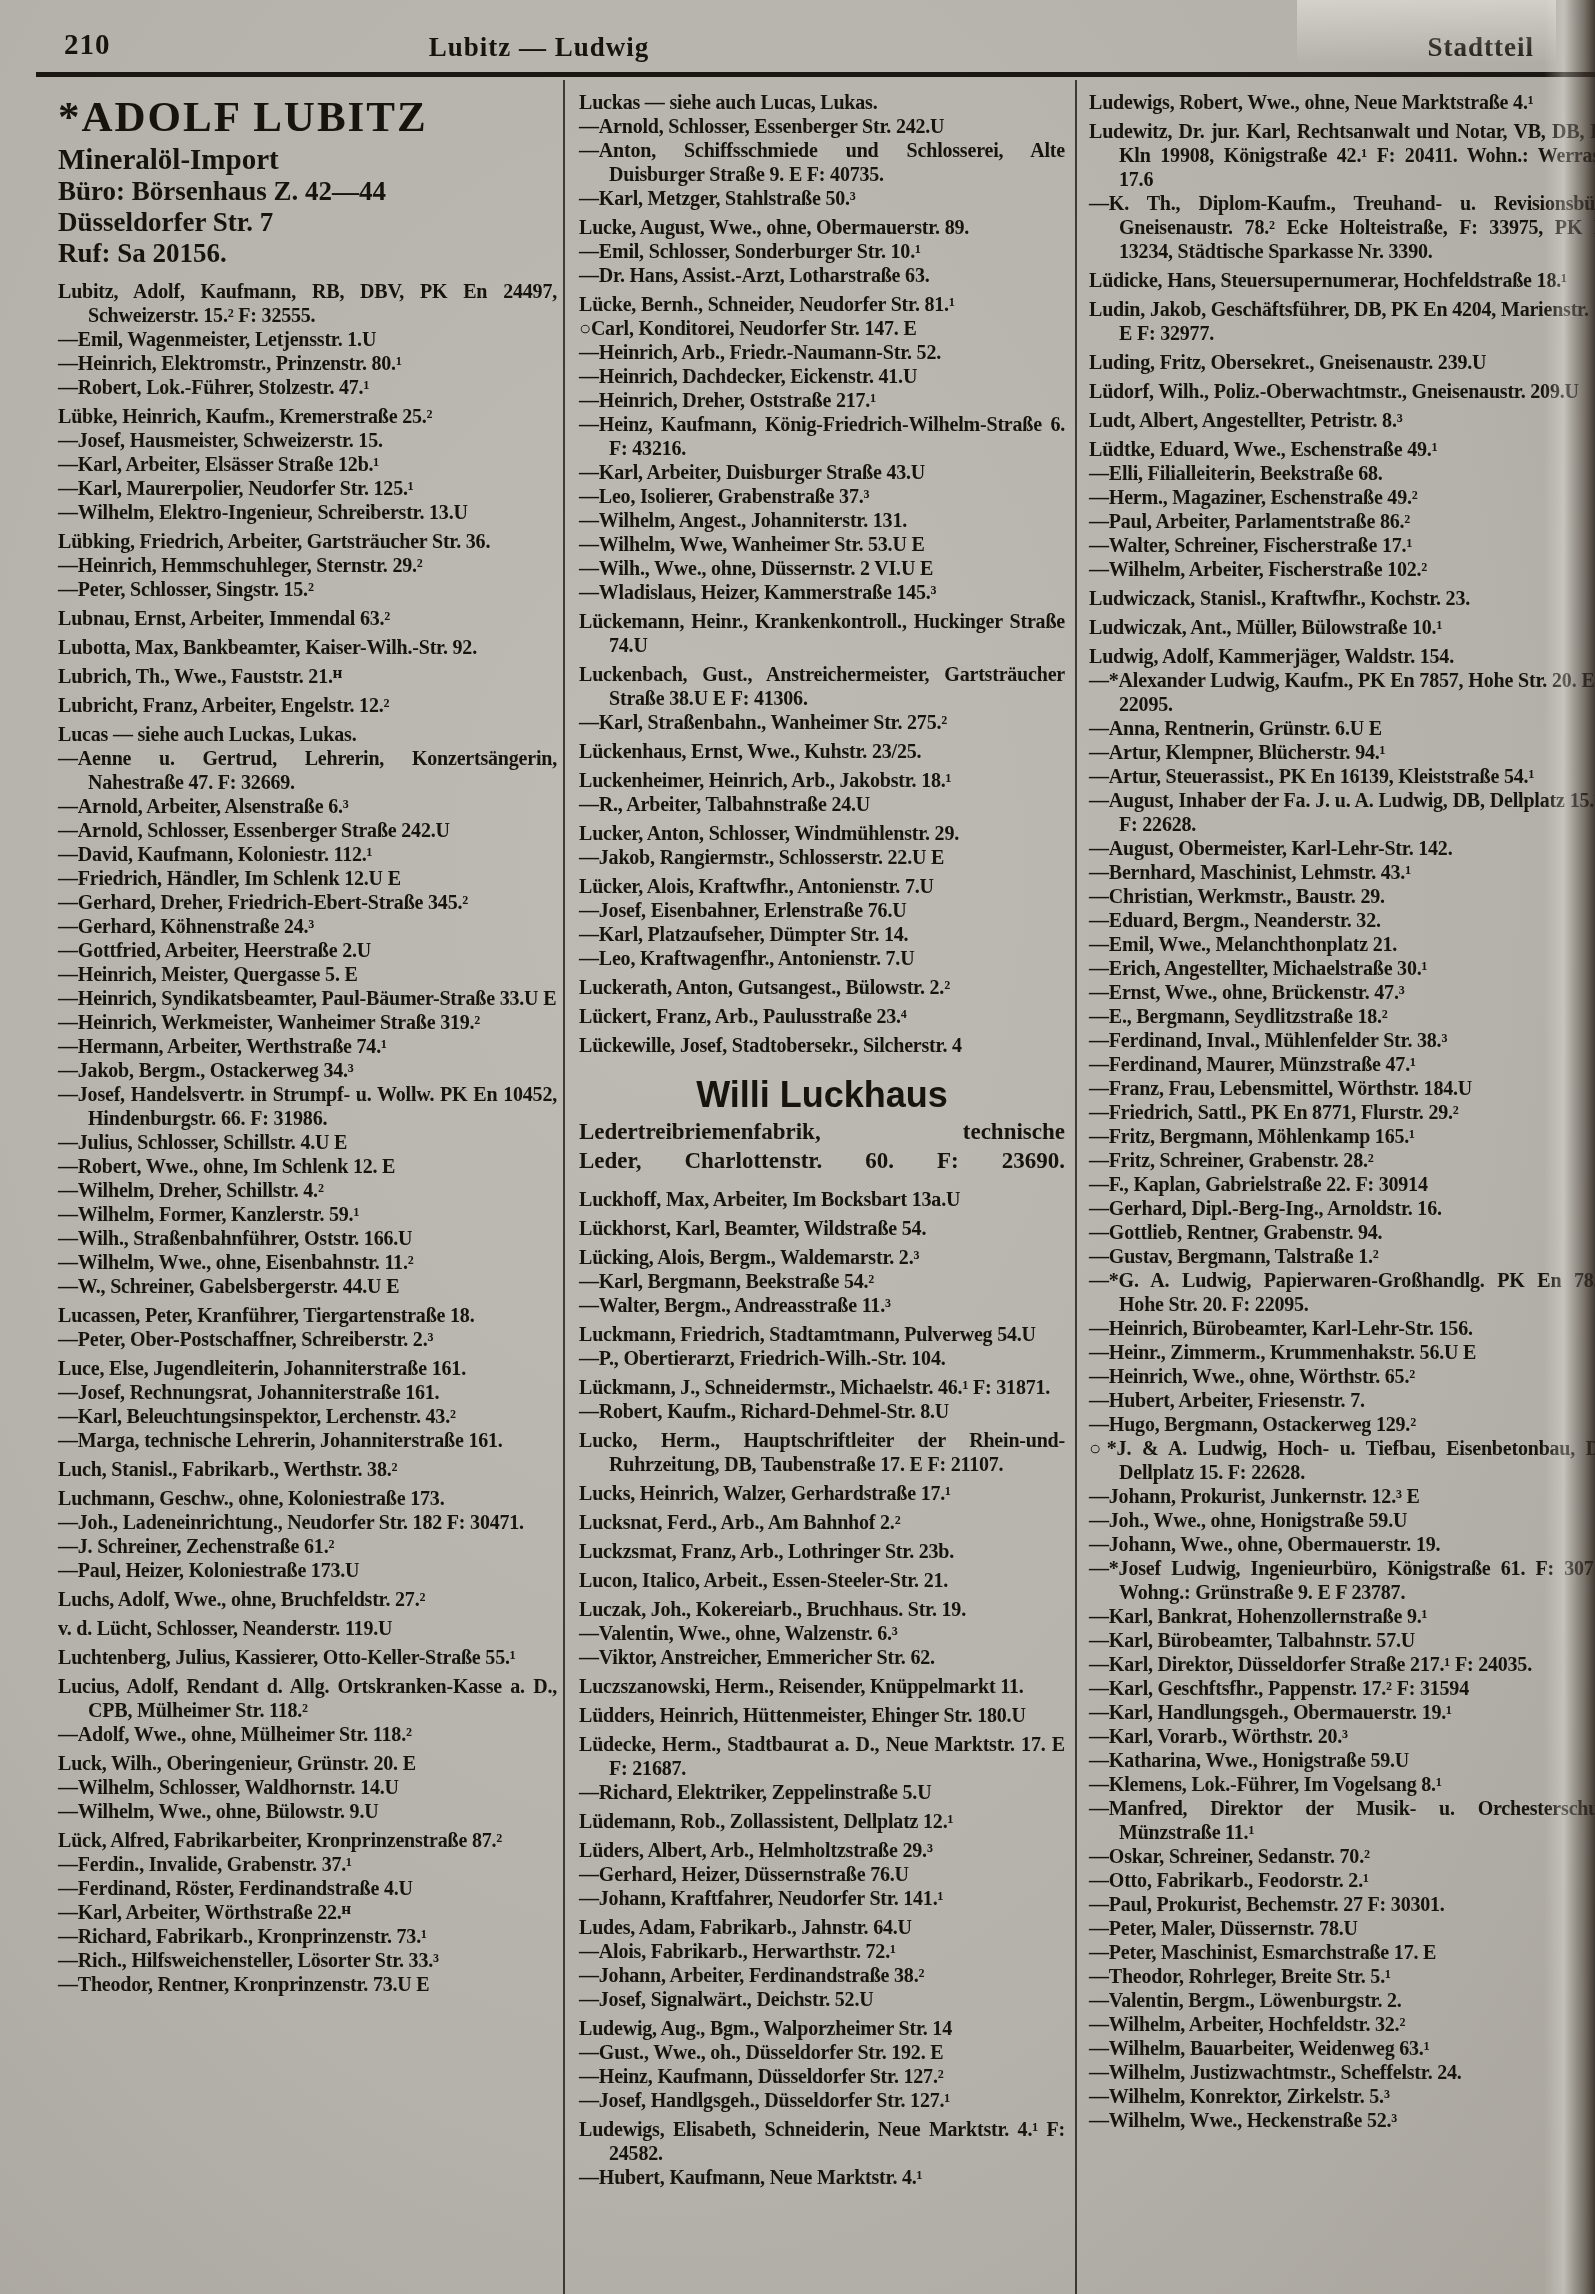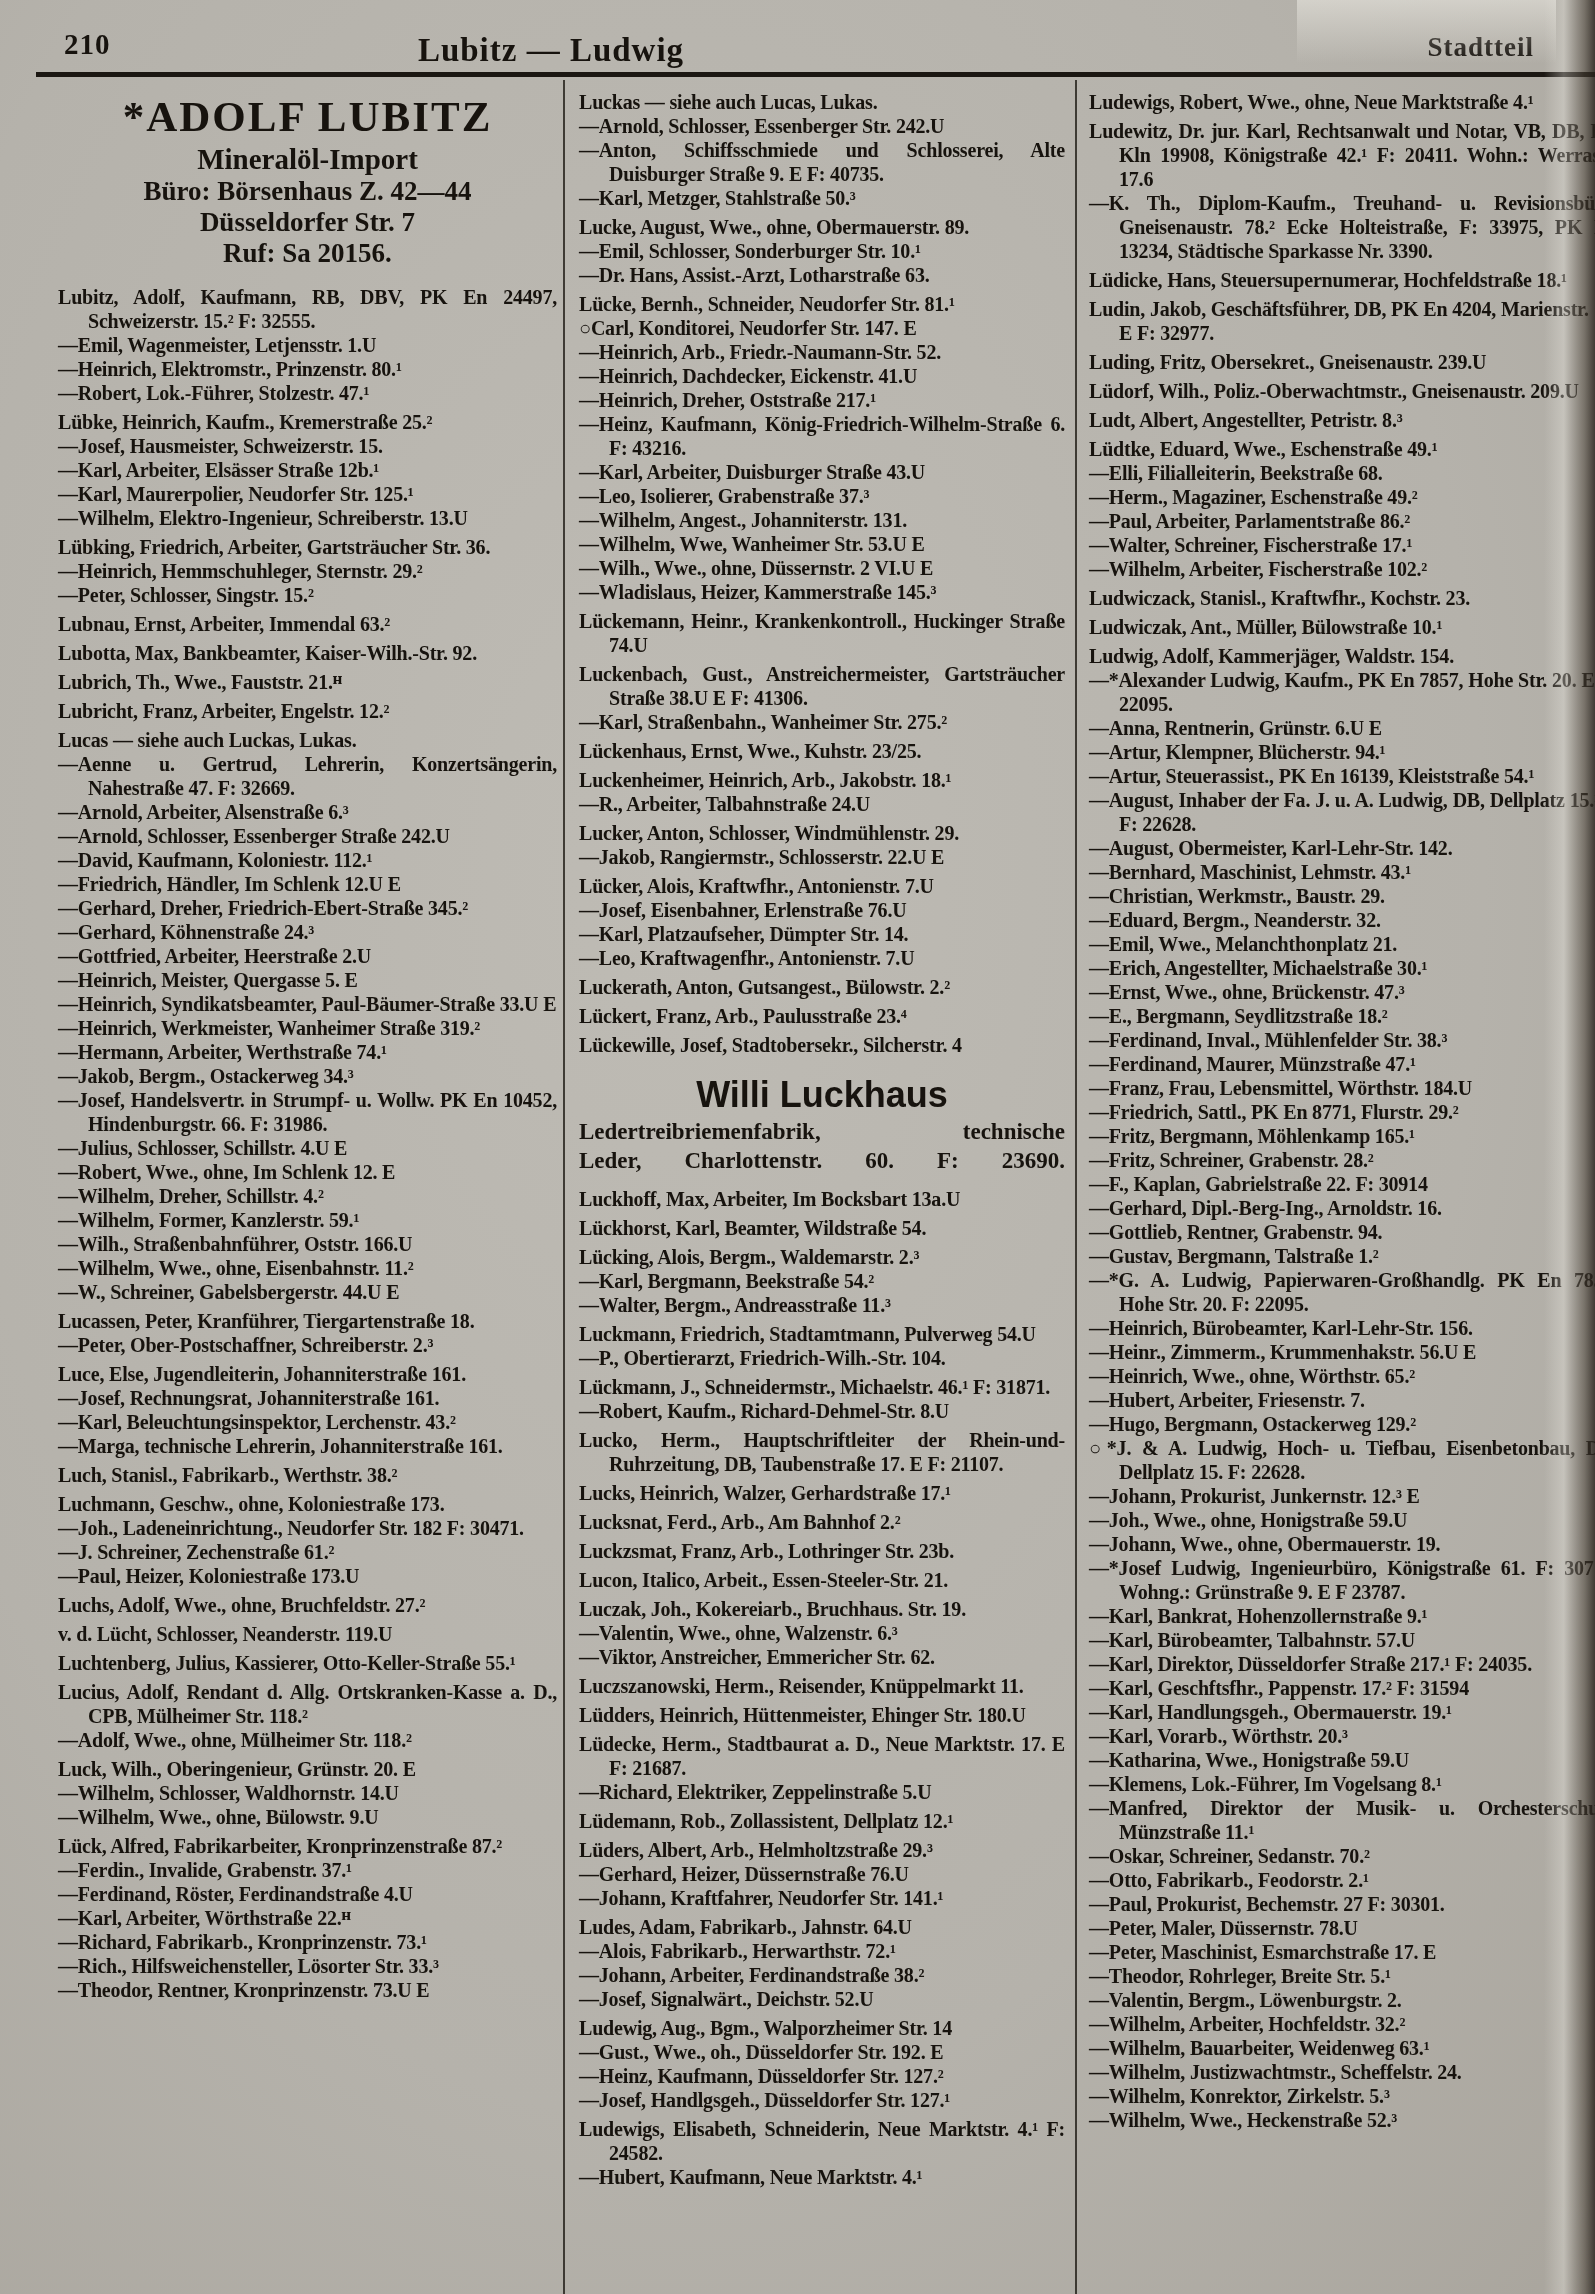--- a/index.html
+++ b/index.html
@@ -4,38 +4,38 @@
 <style>
   html,body{margin:0;padding:0;}
   .page{
     position:relative;width:1596px;height:2294px;overflow:hidden;
     background:#b7b4ad;
     background-image:radial-gradient(ellipse at 42% 38%, #bebbb4 0%, #b5b2ab 62%, #a9a59d 100%);
     font-family:"Liberation Serif", serif;
     color:#17130e;
   }
   .header-num{position:absolute;top:28px;left:64px;font-size:29px;font-weight:bold;letter-spacing:1px;}
-  .header-title{position:absolute;top:32px;left:16px;width:1070px;text-align:center;font-size:33px;font-weight:bold;letter-spacing:1px;}
+  .header-title{position:absolute;top:32px;left:4px;width:1070px;text-align:center;font-size:27px;font-weight:bold;letter-spacing:1px;}
   .header-right{position:absolute;top:32px;right:62px;font-size:27px;font-weight:bold;letter-spacing:1px;}
   .rule{position:absolute;top:72px;left:36px;right:0;height:5px;background:#1b1712;}
   .vline{position:absolute;top:80px;bottom:0;width:2px;background:rgba(28,24,18,0.78);}
   .vline.v1{left:563px;}
   .vline.v2{left:1075px;}
   .col{position:absolute;top:90px;}
   .col.c1{left:58px;width:499px;}
   .col.c2{left:579px;width:486px;}
   .col.c3{left:1089px;width:529px;}
   .entry{
     font-size:20px;line-height:24px;font-weight:bold;
     text-align:justify;
     padding-left:30px;text-indent:-30px;
     letter-spacing:-0.2px;
   }
   .entry.group{margin-top:5px;}
-  .ad1{ text-align:center;margin:2px 0 16px 0; }
+  .ad1{ text-align:left;margin:2px 0 10px 0; }
   .ad1 .l1{font-size:43px;font-weight:bold;letter-spacing:2px;line-height:50px;}
   .ad1 .l2{font-size:29px;font-weight:bold;line-height:34px;}
   .ad1 .l3,.ad1 .l4,.ad1 .l5{font-size:27px;font-weight:bold;line-height:31px;}
   .ad2{margin:16px 0 12px 0;}
   .ad2 .l1{font-size:36px;font-weight:bold;text-align:center;line-height:44px;font-family:"Liberation Sans",sans-serif;}
   .ad2 .l2,.ad2 .l3{font-size:23px;font-weight:bold;line-height:29px;text-align:justify;text-align-last:justify;}
   .edge-shadow{
     position:absolute;top:0;right:0;width:52px;height:100%;pointer-events:none;
     background:linear-gradient(to right, rgba(182,178,170,0) 0%, rgba(235,233,226,0.35) 38%, rgba(72,64,54,0.55) 78%, rgba(38,32,26,0.85) 100%);
   }

